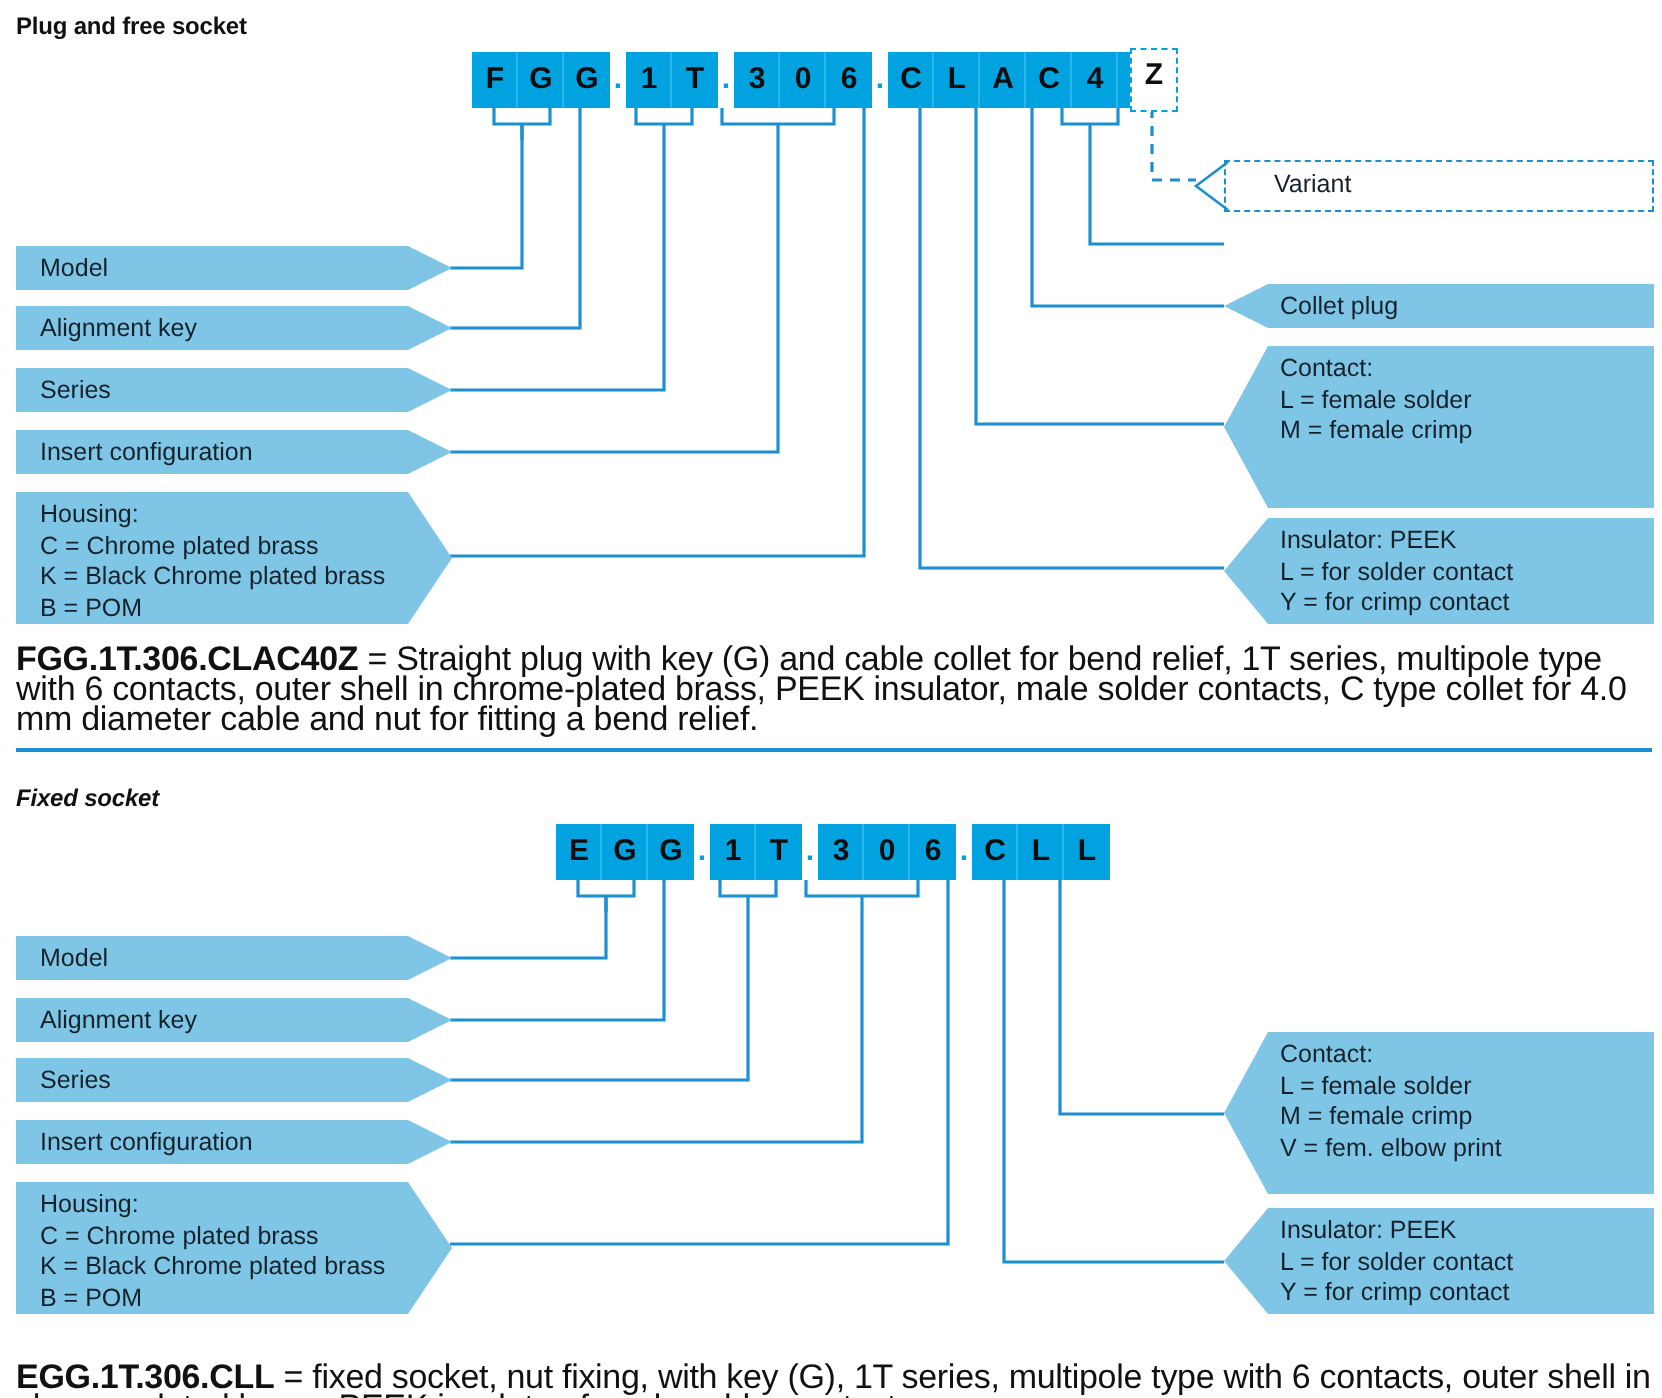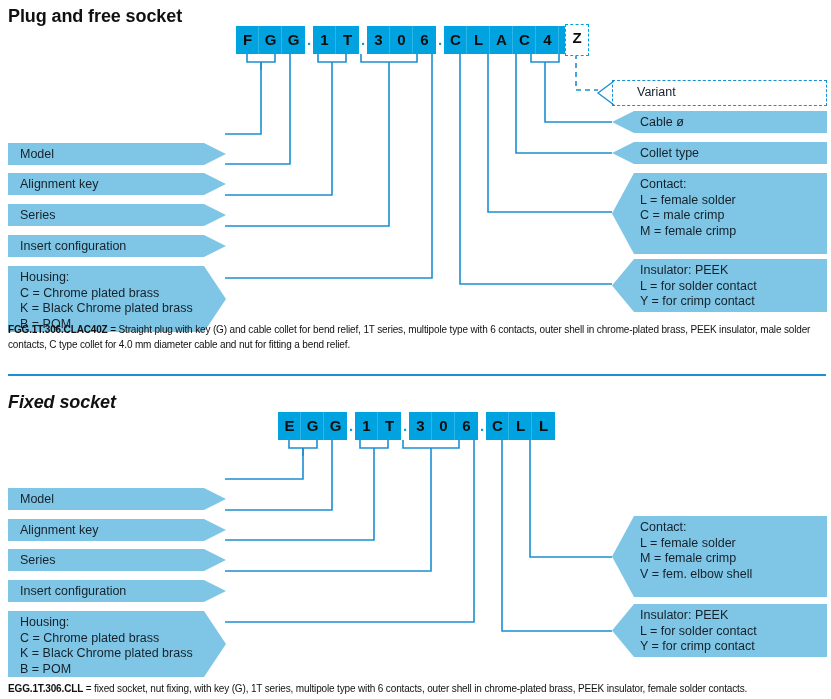--- a/index.html
+++ b/index.html
@@ -12,21 +12,21 @@
     height: 699px;
     font-family: "Liberation Sans", sans-serif;
     color: #1a1a1a;
     position: relative;
     overflow: hidden;
   }
   .page { position: relative; width: 831px; height: 699px; }
 
   .section-title {
     position: absolute;
-    font-size: 18px;
+    font-size: 12px;
     font-weight: bold;
     color: #111111;
     letter-spacing: -0.1px;
   }
 
   .hrule {
     position: absolute;
     height: 2px;
     background: #1b8fd0;
   }
@@ -64,41 +64,40 @@
     position: absolute;
     background: #7FC6E6;
     color: #15212b;
     font-size: 12.5px;
     line-height: 15.5px;
     box-sizing: border-box;
   }
   .pennant.left {
     padding: 4px 0 4px 12px;
     clip-path: polygon(0 0, calc(100% - 22px) 0, 100% 50%, calc(100% - 22px) 100%, 0 100%);
-    margin-top: 20px;
   }
   .pennant.right {
     padding: 4px 10px 4px 28px;
     clip-path: polygon(22px 0, 100% 0, 100% 100%, 22px 100%, 0 50%);
   }
   .pennant.variant-box {
     background: #ffffff;
     border: 1.4px dashed #1b8fd0;
     padding: 4px 10px 4px 24px;
     clip-path: none;
   }
   .variant-notch {
     position: absolute;
     pointer-events: none;
   }
 
   
   .caption {
     position: absolute;
-    font-size: 10px;
+    font-size: 17px;
     line-height: 15.2px;
     color: #111111;
     letter-spacing: -0.15px;
   }
   .caption b { font-weight: bold; }
 
   svg.wires {
     position: absolute;
     left: 0; top: 0;
     width: 831px; height: 699px;
@@ -209,30 +208,26 @@
     <div>B = POM</div>
   </div>
 
   <div class="pennant variant-box" style="left:612px; top:80px; width:215px; height:26px;">
     <span>Variant</span>
   </div>
   <svg class="variant-notch" style="left:596px; top:80px;" width="20" height="26" viewBox="0 0 20 26">
     <path d="M18 1 L2 13 L18 25" stroke="#1b8fd0" stroke-width="1.3" fill="none"></path>
   </svg>
 
-  <div class="pennant right" style="left:612px; top:111px; width:215px; height:22px;">
-    <span>Cable ø</span>
-  </div>
   <div class="pennant right" style="left:612px; top:142px; width:215px; height:22px;">
-    <span>Collet type</span>
+    <span>Collet plug</span>
   </div>
   <div class="pennant right" style="left:612px; top:173px; width:215px; height:81px;">
     <div>Contact:</div>
     <div>L  = female solder</div>
-    <div>C = male crimp</div>
     <div>M = female crimp</div>
   </div>
   <div class="pennant right" style="left:612px; top:259px; width:215px; height:53px;">
     <div>Insulator: PEEK</div>
     <div>L = for solder contact</div>
     <div>Y = for crimp contact</div>
   </div>
 
   <div class="caption" style="left:8px; top:322px; width:818px;">
     <b>FGG.1T.306.CLAC40Z</b><span> = Straight plug with key (G) and cable collet for bend relief, 1T series, multipole type with 6 contacts, outer shell in chrome-plated brass, PEEK insulator, male solder contacts, C type collet for 4.0 mm diameter cable and nut for fitting a bend relief.</span>
@@ -278,21 +273,21 @@
     <div>Housing:</div>
     <div>C = Chrome plated brass</div>
     <div>K = Black Chrome plated brass</div>
     <div>B = POM</div>
   </div>
 
   <div class="pennant right" style="left:612px; top:516px; width:215px; height:81px;">
     <div>Contact:</div>
     <div>L  = female solder</div>
     <div>M = female crimp</div>
-    <div>V = fem. elbow shell</div>
+    <div>V = fem. elbow print</div>
   </div>
   <div class="pennant right" style="left:612px; top:604px; width:215px; height:53px;">
     <div>Insulator: PEEK</div>
     <div>L = for solder contact</div>
     <div>Y = for crimp contact</div>
   </div>
 
   <div class="caption" style="left:8px; top:665px; width:818px;margin-top:16px;">
     <b>EGG.1T.306.CLL</b><span> = fixed socket, nut fixing, with key (G), 1T series, multipole type with 6 contacts, outer shell in chrome-plated brass, PEEK insulator, female solder contacts.</span>
   </div>

